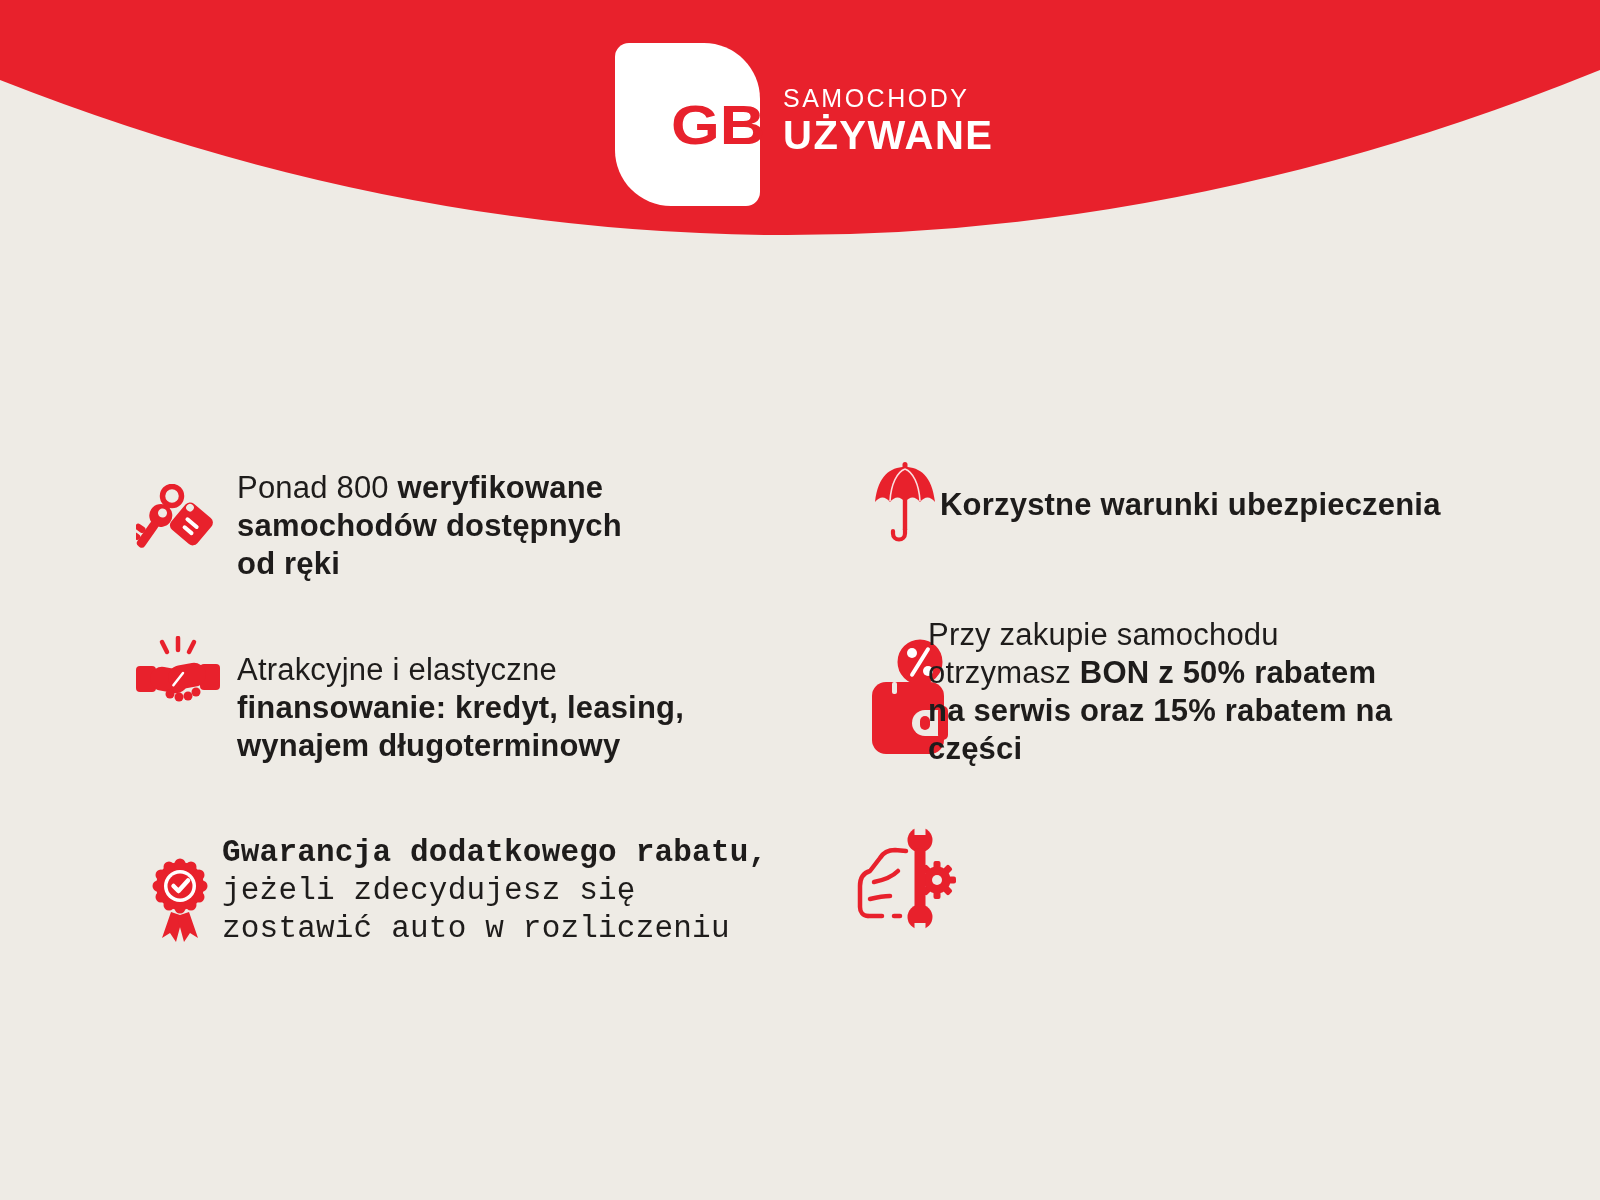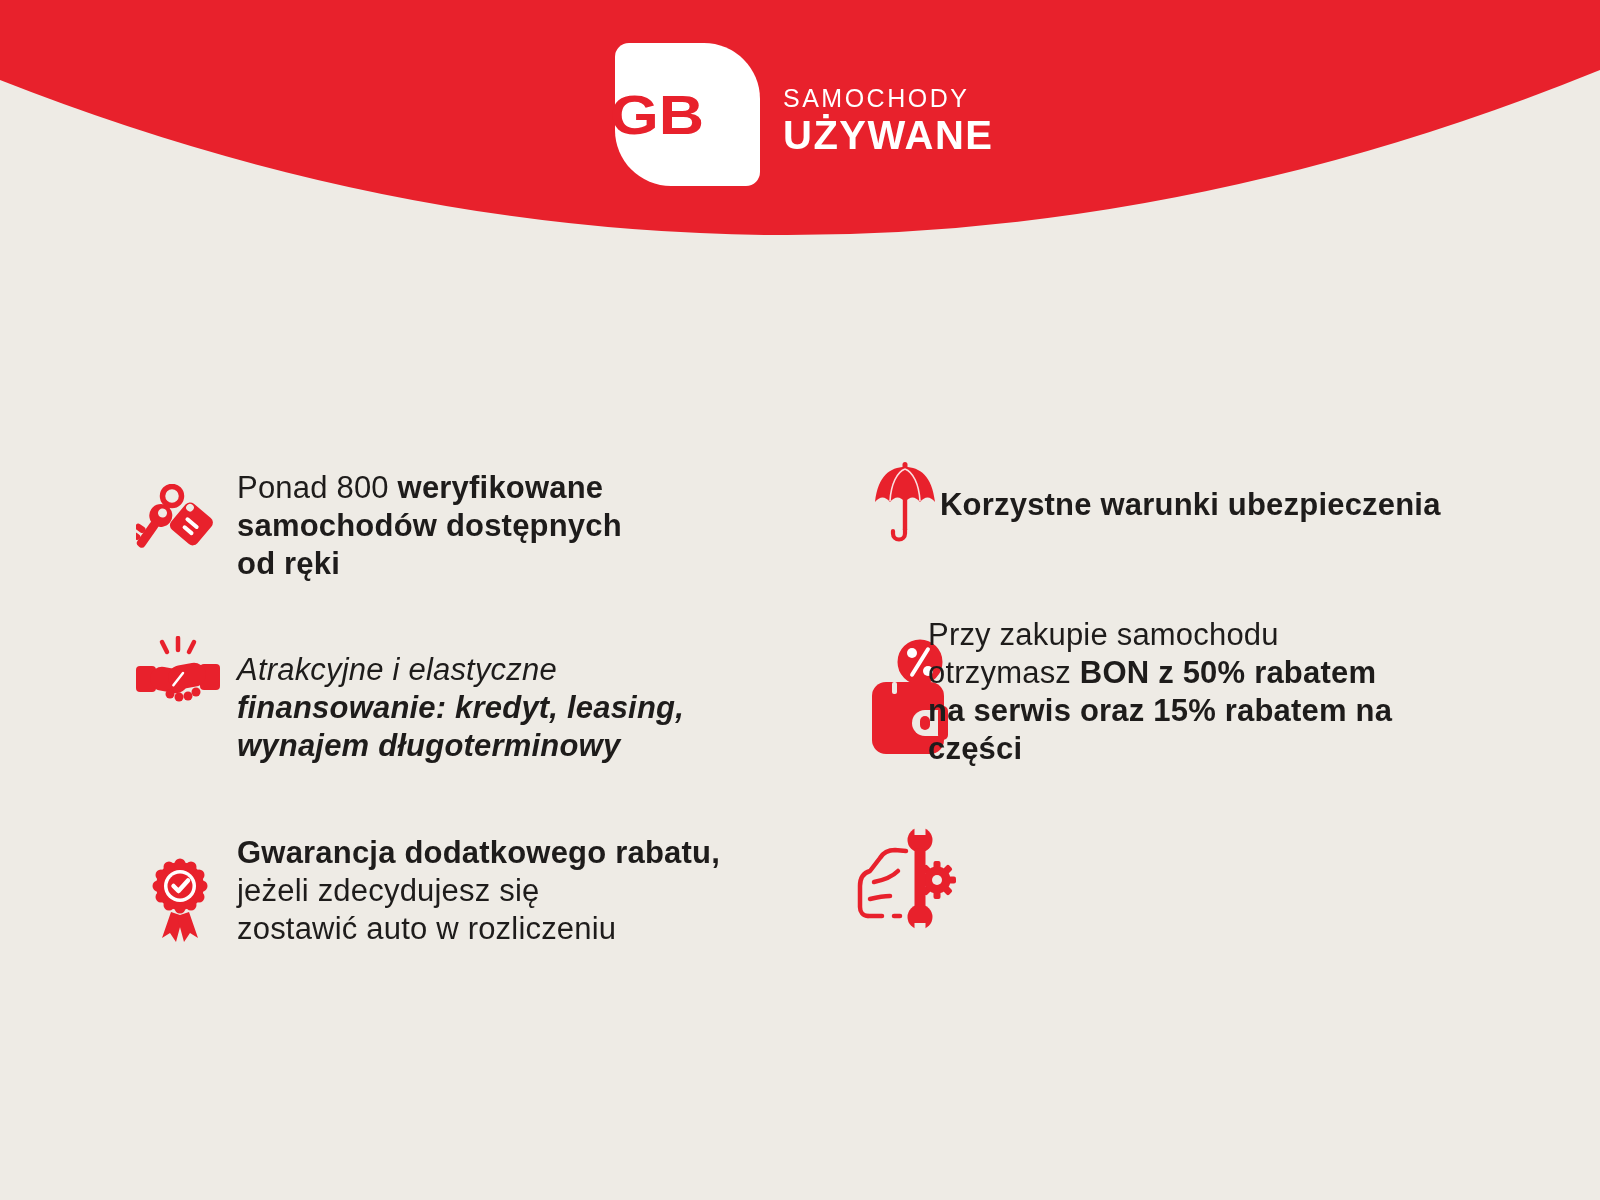--- a/index.html
+++ b/index.html
@@ -9,23 +9,23 @@
   }
   html,body{margin:0;padding:0;}
   body{background:var(--bg);font-family:"Liberation Sans",sans-serif;}
   #canvas{
     position:relative;width:1600px;height:1200px;
     background:var(--bg);overflow:hidden;
   }
   
   .header-svg{position:absolute;left:0;top:0;display:block;}
   .logo-box{
-    position:absolute;left:615px;top:43px;width:145px;height:143px;
+    position:absolute;left:615px;top:43px;width:145px;height:163px;
     background:#fff;border-radius:14px 56px 14px 56px;
-    display:flex;align-items:center;justify-content:flex-start;
+    display:flex;align-items:center;justify-content:flex-end;
   }
   .logo-text{
     font-size:56px;font-weight:700;color:var(--red);
     letter-spacing:0px;transform:scaleX(1.12);
   }
   .brand{position:absolute;left:783px;top:80px;color:#fff;}
   .brand-line1{font-size:25px;font-weight:400;letter-spacing:2.5px;line-height:36px;}
   .brand-line2{font-size:40px;font-weight:700;letter-spacing:1.5px;line-height:36px;margin-top:1px;}
   
   .icon{position:absolute;}
@@ -33,23 +33,23 @@
   .cut{fill:var(--bg);}
   .wht{fill:#fff;}
   .ftext{
     position:absolute;font-size:31px;line-height:38px;
     font-weight:400;color:var(--ink);letter-spacing:0.2px;white-space:nowrap;
   }
   .ftext b{font-weight:700;}
   .f1-icon{left:136px;top:484px;width:84px;height:72px;}
   .f1-text{left:237px;top:469px;}
   .f2-icon{left:136px;top:636px;width:84px;height:76px;}
-  .f2-text{left:237px;top:651px;font-style:italic;}
+  .f2-text{left:237px;top:651px;}
   .f3-icon{left:145px;top:850px;width:70px;height:98px;}
-  .f3-text{left:237px;top:834px;}
+  .f3-text{left:222px;top:834px;font-family:Liberation Mono, monospace;}
   .f4-icon{left:872px;top:462px;width:66px;height:84px;}
   .f4-text{left:940px;top:486px;}
   .f5-icon{left:860px;top:634px;width:96px;height:124px;}
   .f5-text{left:928px;top:616px;}
   .f6-icon{left:836px;top:820px;width:120px;height:120px;}
   .f6-text{left:940px;top:834px;}
 </style>
 </head>
 <body style="background: rgb(238, 235, 229);">
 

